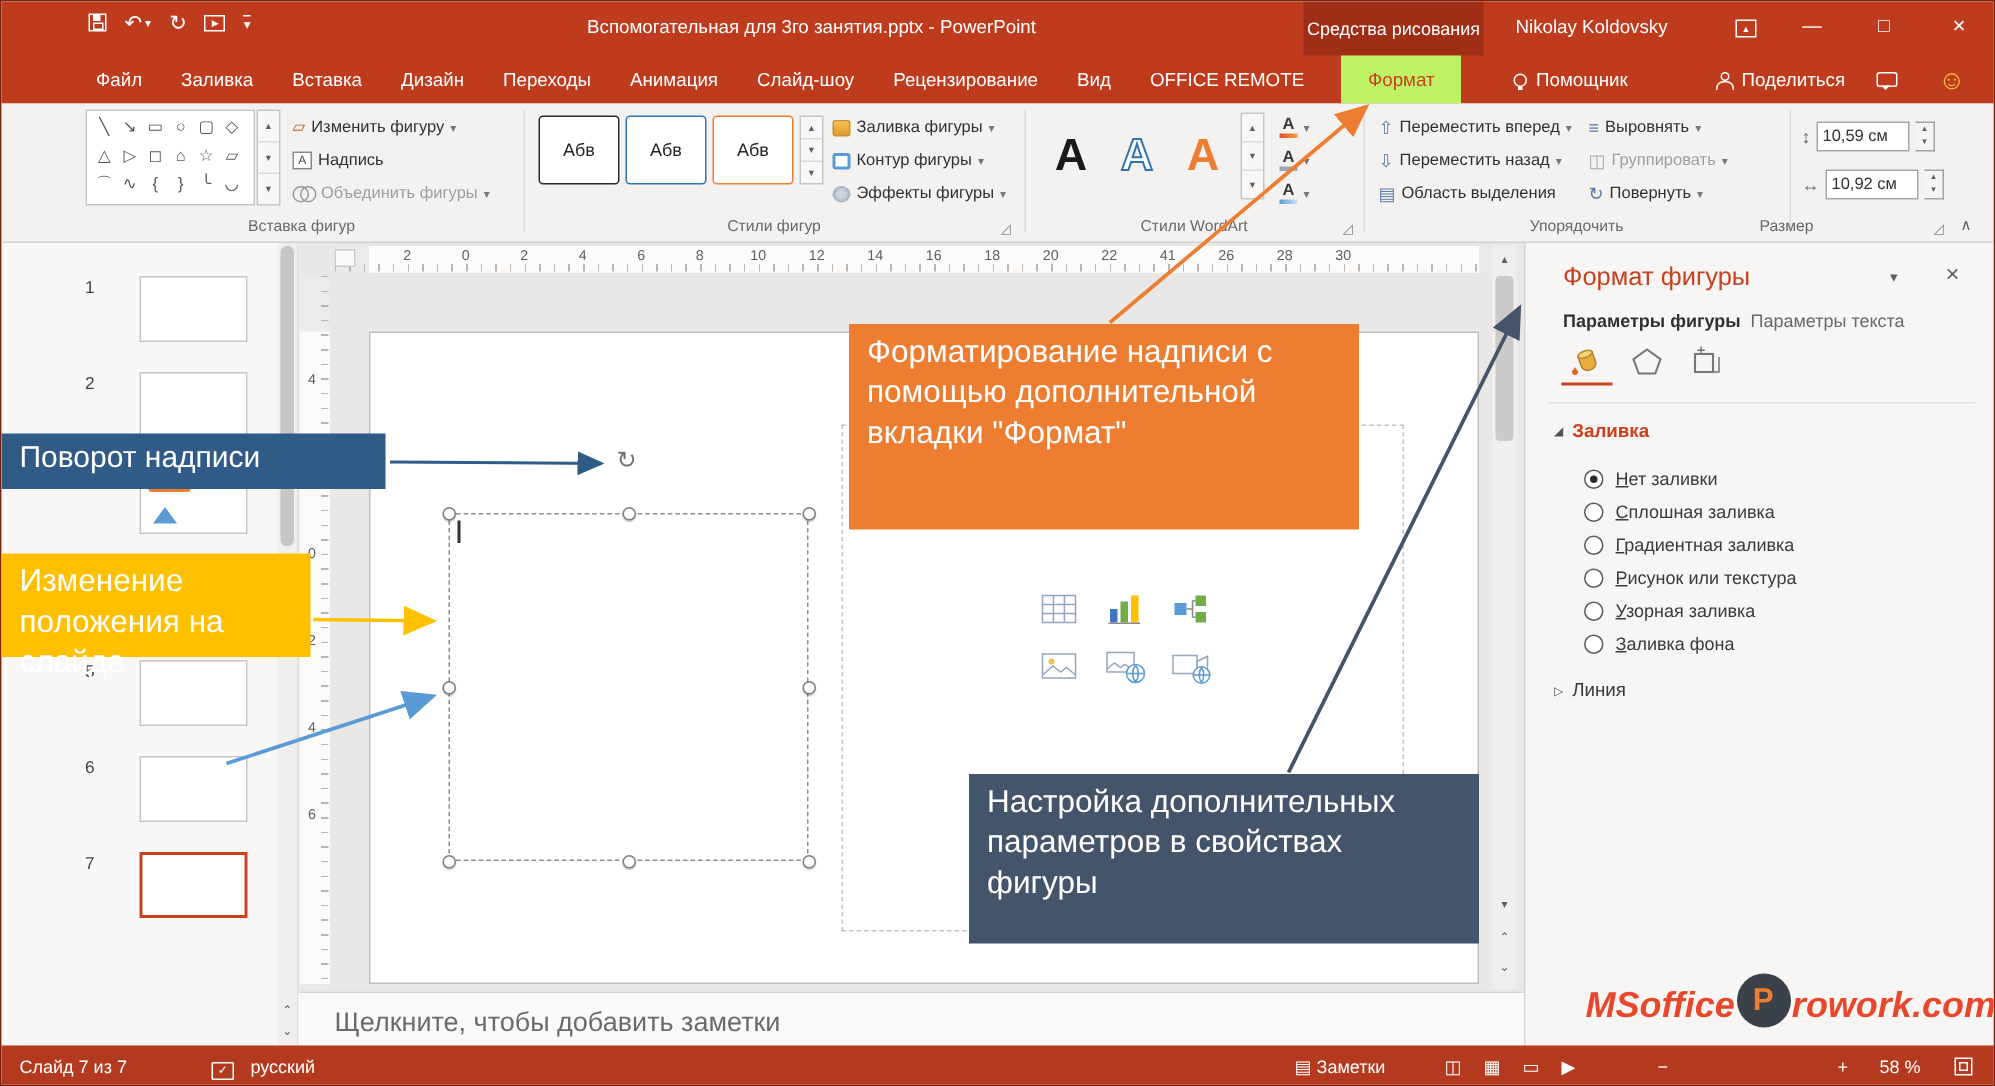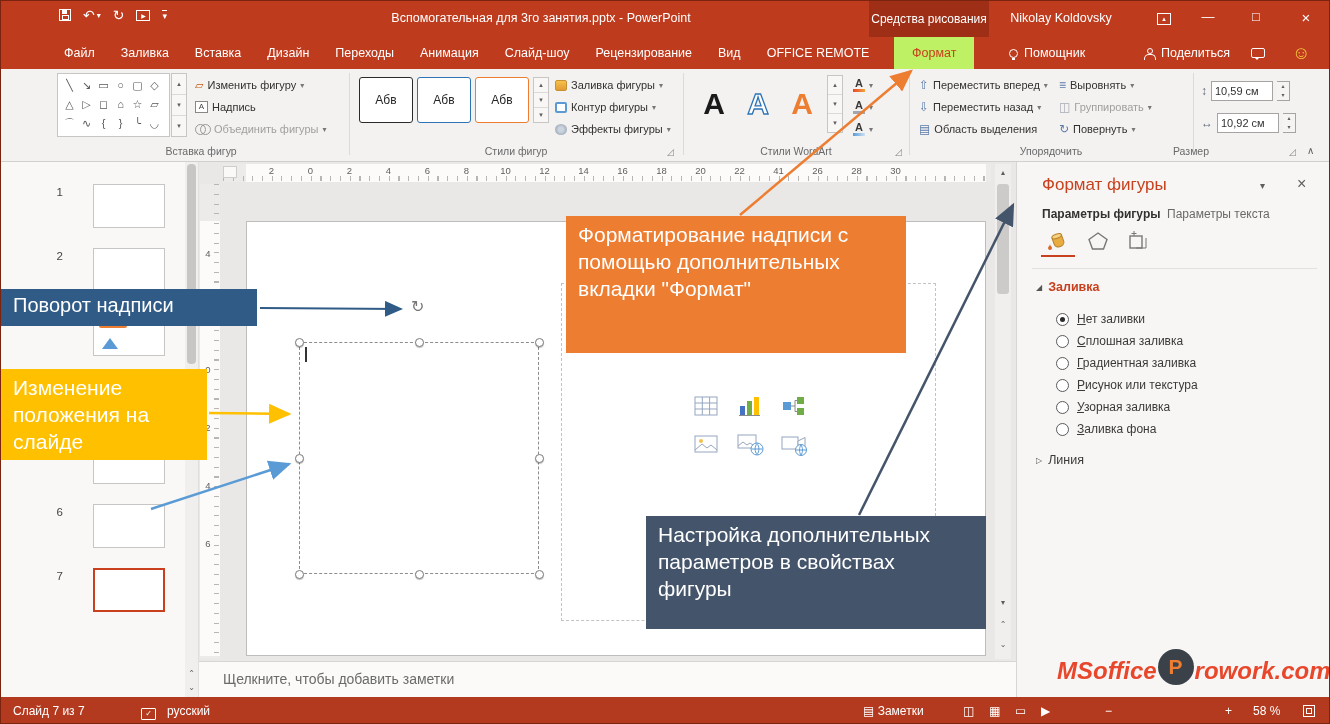--- a/index.html
+++ b/index.html
@@ -104,21 +104,21 @@
 .sel-box{position:absolute;left:298px;top:341px;width:240px;height:232px;border:1px dashed #8C8C8C}
 .handle{position:absolute;width:9px;height:9px;background:#fff;border:1px solid #7C7C7C;border-radius:50%;box-shadow:0 1px 1px rgba(0,0,0,.25);z-index:5}
 .rot-handle{position:absolute;left:410px;top:296px;font-size:16px;color:#767676;z-index:5;cursor:default}
 .text-caret{position:absolute;left:304px;top:346px;width:1.5px;height:15px;background:#333}
 .placeholder{position:absolute;left:560px;top:282px;width:375px;height:338px;border:1px dashed #C5C3C1}
 .ph-icon{position:absolute;width:30px;height:26px;cursor:pointer}
 .slide-scroll{position:absolute;left:994px;top:163px;width:16px;height:495px;background:#F1EFED}
 .ss-btn{position:absolute;left:0;width:16px;height:18px;font-size:8px;color:#605E5C;text-align:center;line-height:18px;cursor:default}
 .ss-bar{position:absolute;left:2px;top:20px;width:12px;height:110px;background:#CDCBC9;border-radius:3px}
 .notes{position:absolute;left:198px;top:660px;width:817px;height:36px;background:#FBFAF9;border-top:1px solid #D8D6D4}
-.notes-text{position:absolute;left:24px;top:9px;font-size:14px;color:#6B6B6B}
+.notes-text{position:absolute;left:24px;top:9px;font-size:18px;color:#6B6B6B}
 
 
 .panel{position:absolute;left:1015px;top:161px;width:315px;height:535px;background:#F7F6F5;border-left:1px solid #D8D6D4}
 .panel-title{position:absolute;left:25px;top:13px;font-size:17px;color:#C8401E}
 .panel-caret{position:absolute;left:243px;top:18px;font-size:10px;color:#605E5C;cursor:default}
 .panel-close{position:absolute;left:280px;top:13px;font-size:16px;color:#605E5C;cursor:default}
 .panel-tab{position:absolute;top:45px;font-size:12px;cursor:default}
 .panel-tab.active{font-weight:bold;color:#323130}
 .panel-tab.idle{color:#696969}
 .cat-icon{position:absolute;top:63px;width:34px;height:32px;display:flex;align-items:center;justify-content:center;cursor:default}
@@ -139,21 +139,21 @@
 .sb{position:absolute;top:7px;white-space:nowrap;cursor:default}
 .icon-proof{display:inline-flex;width:15px;height:12px;border:1.2px solid #fff;border-radius:1px;align-items:center;justify-content:center;font-size:8px;color:#fff}
 .sb-icon{font-size:12px;color:#fff;cursor:default}
 .icon-fit{display:inline-block;width:12px;height:12px;border:1.2px solid #fff;position:relative}
 .icon-fit::after{content:"";position:absolute;inset:2px;border:1px solid #fff}
 
 
 .callout{position:absolute;color:#fff;line-height:1.28;padding:6px 12px;z-index:50}
 .co-rotate{left:0;top:288px;width:256px;height:37px;background:#2F5B86;font-size:20px;padding-top:4px}
 .co-format{left:565px;top:215px;width:340px;height:137px;background:#ED7D31;font-size:21px}
-.co-position{left:0;top:368px;width:206px;height:91px;background:#FFC000;font-size:21px}
+.co-position{left:0;top:368px;width:206px;height:69px;background:#FFC000;font-size:21px}
 .co-resize{left:0;top:510px;width:231px;height:135px;background:#5B9BD5;font-size:21px}
 .co-props{left:645px;top:515px;width:340px;height:113px;background:#44546A;font-size:21px}
 .overlay{position:absolute;left:0;top:0;z-index:70;pointer-events:none}
 .watermark{position:absolute;left:1056px;top:648px;z-index:56;display:flex;align-items:flex-end;font-style:italic;font-weight:bold;color:#E8472B;font-size:24px;white-space:nowrap}
 .wm-logo{width:36px;height:36px;border-radius:50%;background:#3A4149;color:#ED7D31;display:flex;align-items:center;justify-content:center;font-size:21px;font-style:normal;margin:0 1px}
 </style>
 </head>
 <body>
 
 <div class="app">
@@ -604,21 +604,21 @@
     <span class="sb sb-icon" style="left:1014px">▭</span>
     <span class="sb sb-icon" style="left:1040px">▶</span>
     <span class="sb" style="left:1104px">−</span>
 
     <span class="sb" style="left:1224px">+</span>
     <span class="sb" style="left:1252px">58 %</span>
     <span class="sb" style="left:1302px;top:8px"><span class="icon-fit"></span></span>
   </div>
 
   <div class="callout co-rotate">Поворот надписи</div>
-  <div class="callout co-format">Форматирование надписи с помощью дополнительных вкладки "Формат"</div>
+  <div class="callout co-format">Форматирование надписи с помощью дополнительной вкладки "Формат"</div>
   <div class="callout co-position">Изменение положения на слайде</div>
   <div class="callout co-props">Настройка дополнительных параметров в свойствах фигуры</div>
 
   <div class="watermark">
     <span>MSoffice</span>
     <span class="wm-logo">P</span>
     <span>rowork.com</span>
   </div>
 
   <svg class="overlay" width="1330" height="724" viewBox="0 0 1330 724">

